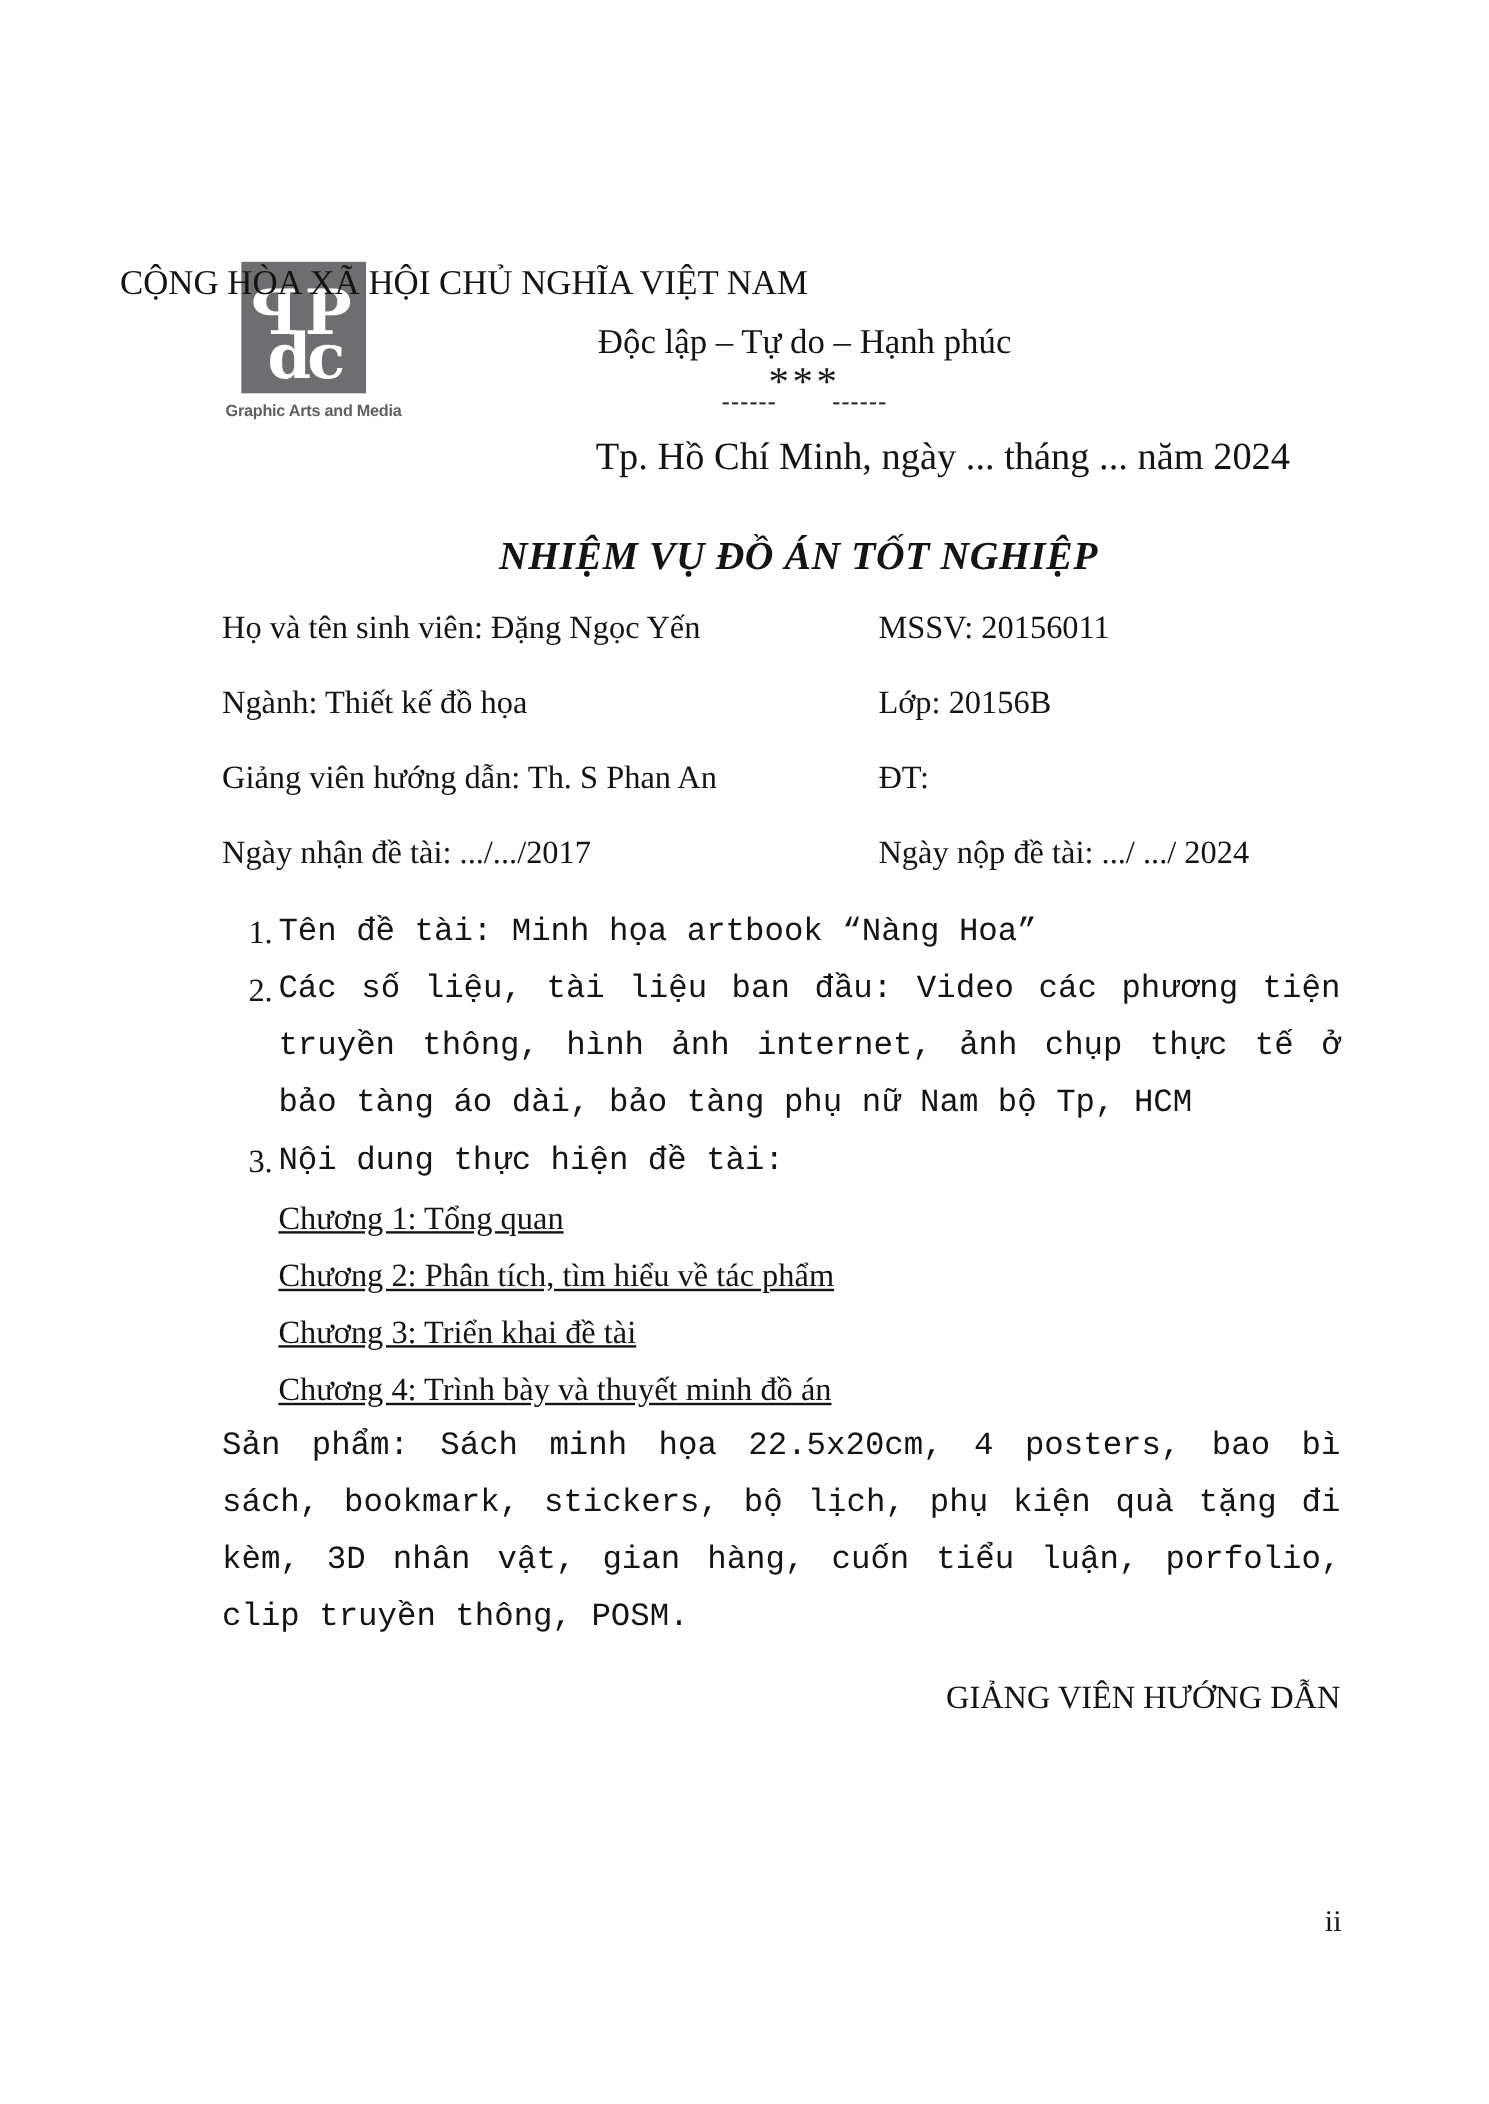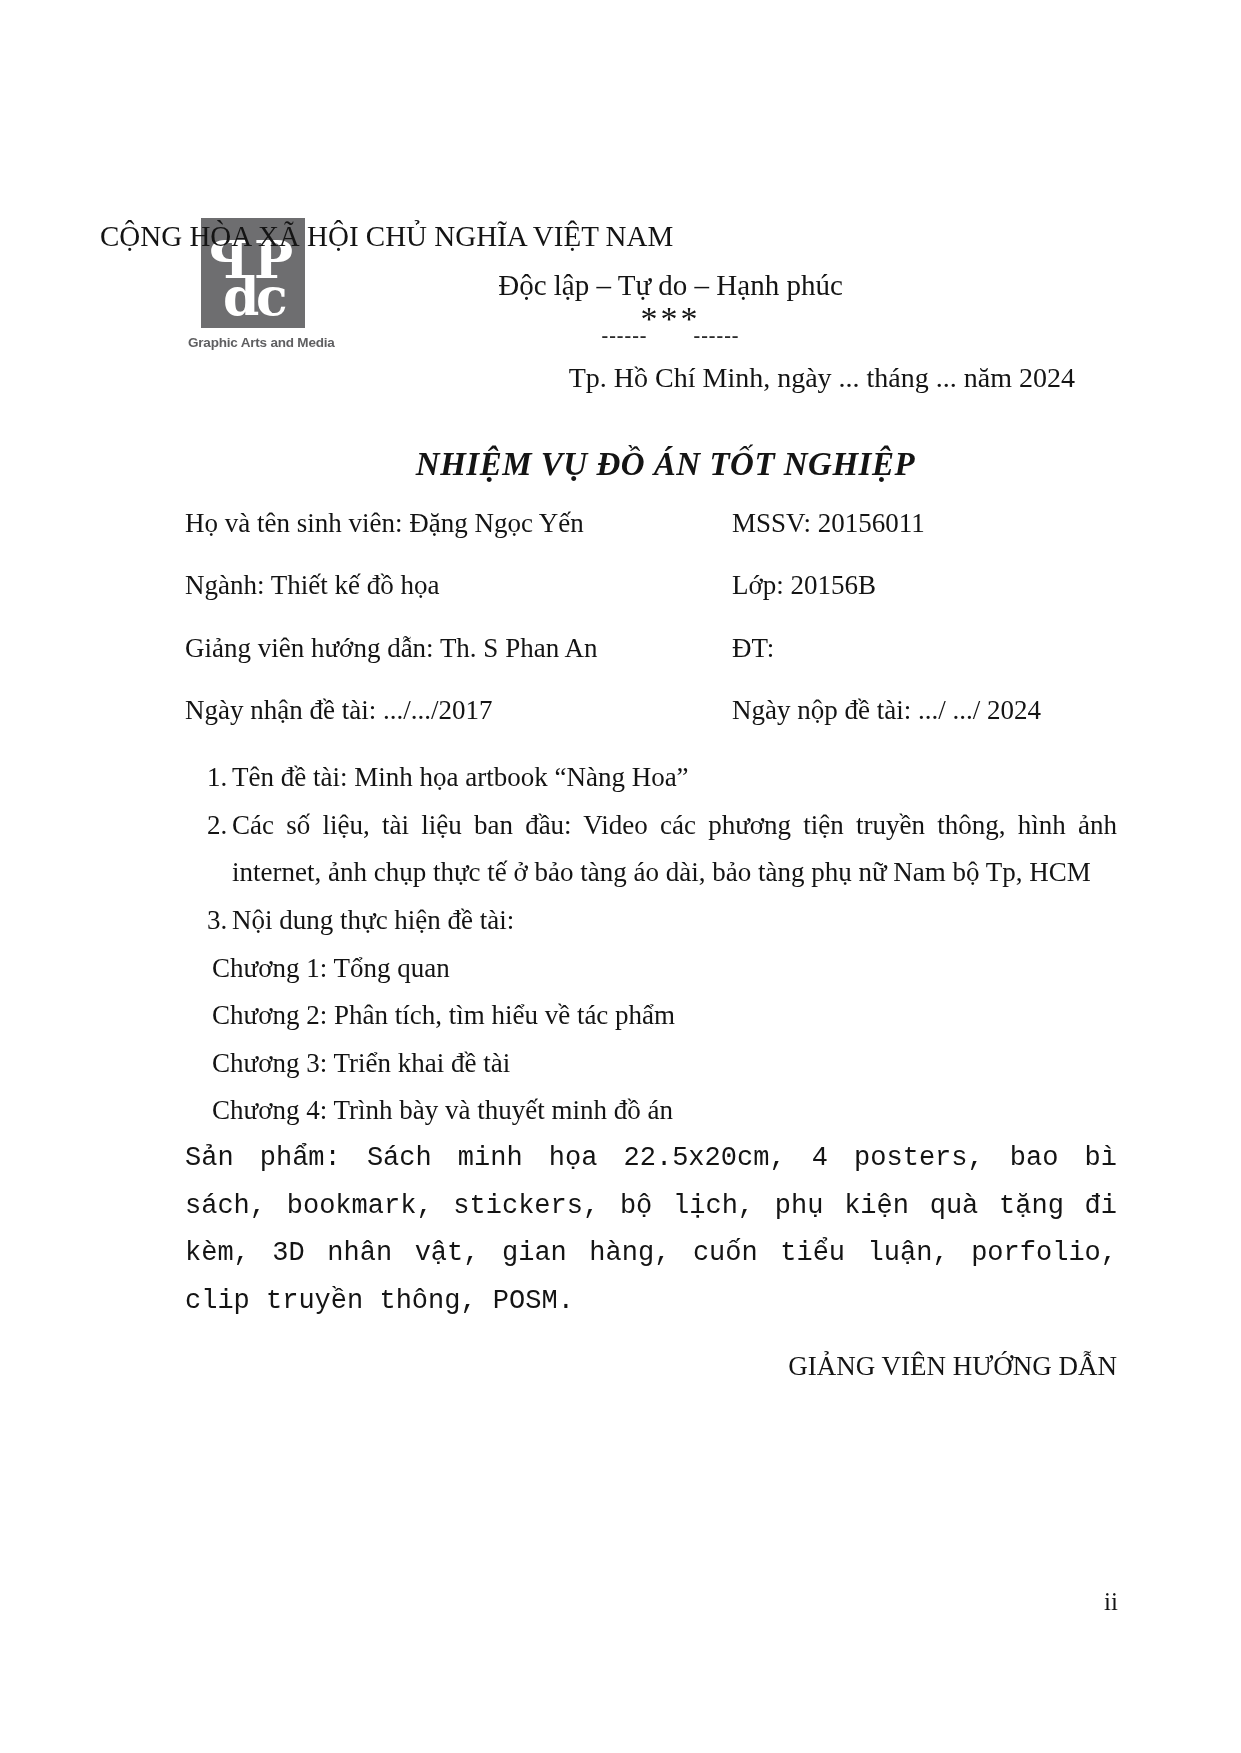--- a/index.html
+++ b/index.html
@@ -20,37 +20,37 @@
     font-family:"Liberation Sans","DejaVu Sans",sans-serif;
     font-weight:bold;font-size:13.5px;letter-spacing:-0.2px;
     color:#5f5f61;white-space:nowrap;
   }
   
   .nat-line1{position:absolute;left:100px;right:0;top:220px;font-size:29px;}
   .nat-line2{position:absolute;left:100px;right:0;top:269px;text-align:center;font-size:29px;}
   .stars{position:absolute;left:100px;right:0;top:300px;text-align:center;font-size:34px;letter-spacing:3px;}
   .dashes{position:absolute;left:100px;right:0;top:324px;text-align:center;font-size:20px;font-weight:bold;letter-spacing:1px;color:#2a2a2a;}
   .dashes .gap{display:inline-block;width:46px;}
-  .dateline{position:absolute;top:362px;right:166px;font-size:28px;white-space:nowrap;text-align:right;}
+  .dateline{position:absolute;top:362px;right:166px;font-size:32px;white-space:nowrap;text-align:right;}
   
   .doc-title{
     position:absolute;left:90px;right:0;top:446px;
     text-align:center;font-size:33px;font-weight:bold;letter-spacing:0.5px;font-style:italic;
   }
   
   .content{position:absolute;left:185px;top:505px;width:932px;font-size:27px;}
   .info-row{height:62.3px;line-height:36px;display:flex;}
   .info-left{width:547px;flex:none;}
   .info-right{flex:1;}
   .list{line-height:47.6px;}
   .li{display:flex;}
   .li-num{margin-left:22px;width:25px;flex:none;}
-  .li-text{flex:1;}
+  .li-text{flex:1;font-family:Liberation Mono, monospace;}
   .li-text.justify{text-align:justify;}
-  .chapter{margin-left:27px;}
+  .chapter{margin-left:47px;text-decoration:underline;}
   .product{line-height:47.6px;text-align:justify;font-family:Liberation Mono, monospace;}
   .signature{margin-top:18px;line-height:47.6px;text-align:right;}
   .page-num{position:absolute;left:1104px;top:1588px;font-size:25px;}
 </style>
 </head>
 <body>
 
 <div class="page">
 
   <div class="logo-block">

